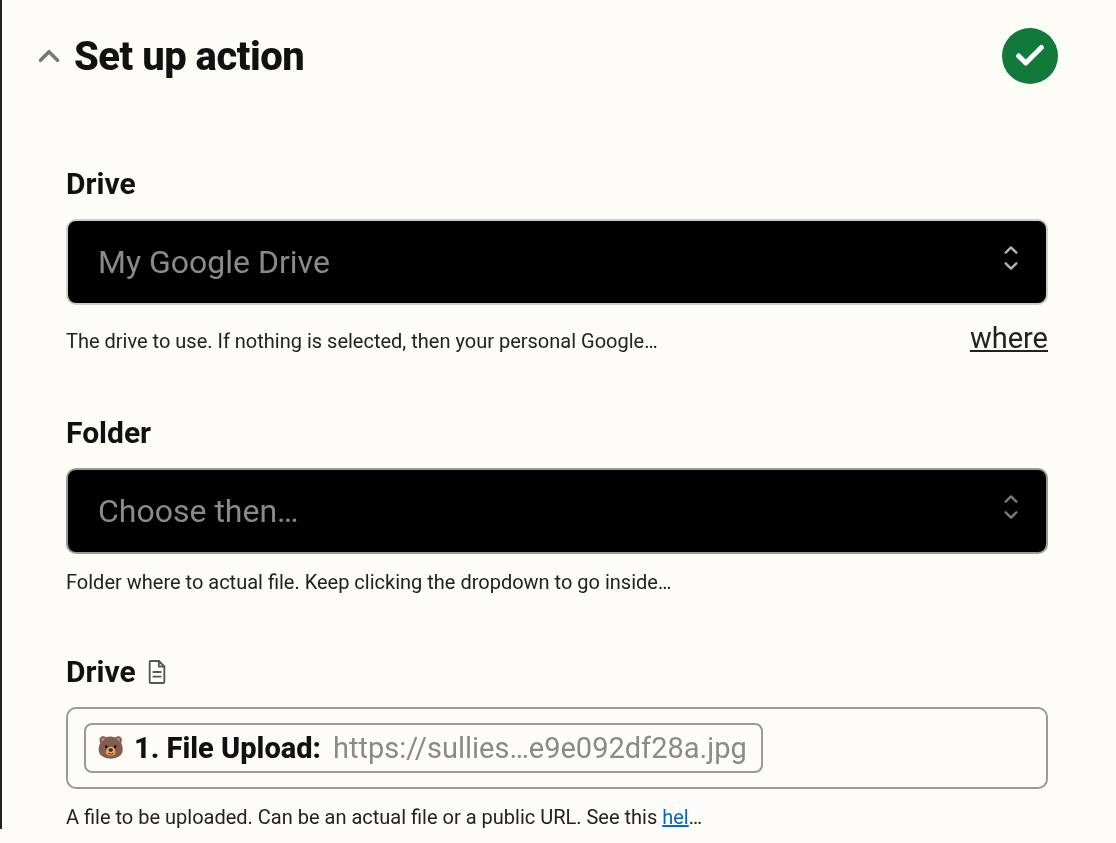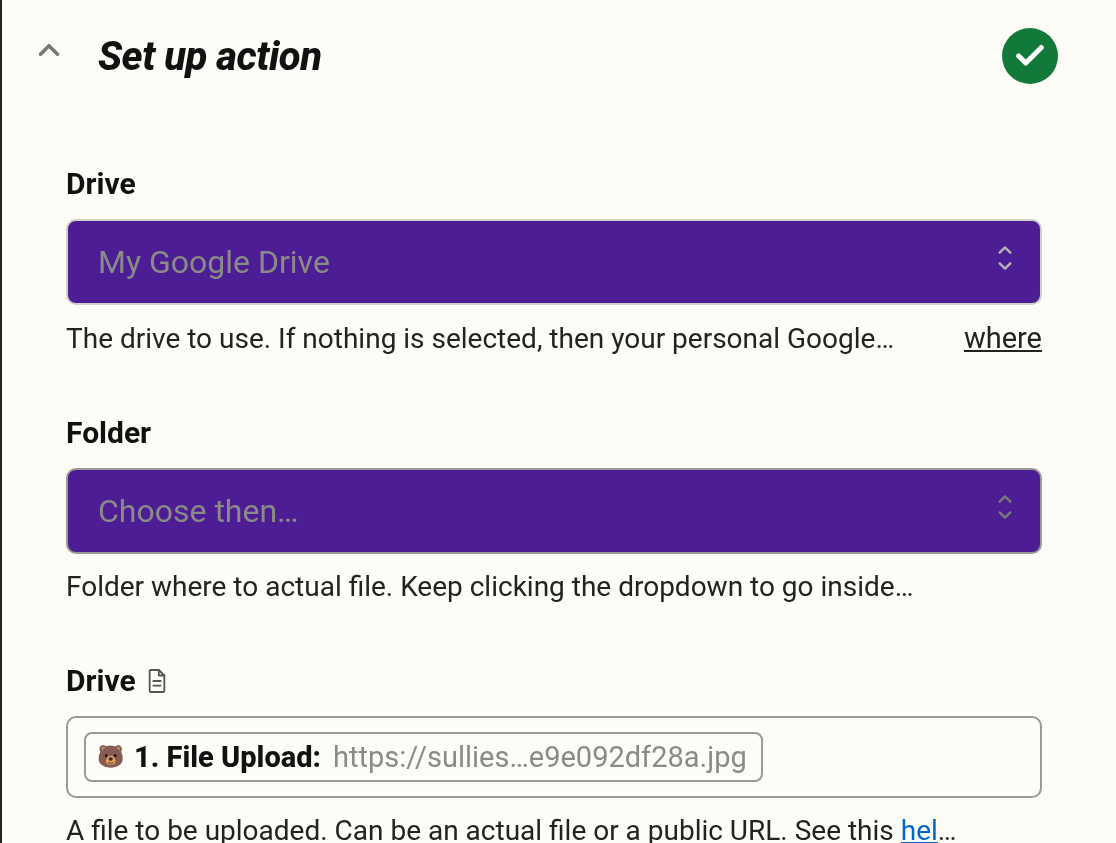--- a/index.html
+++ b/index.html
@@ -17,58 +17,58 @@
     border-left: 2px solid #222;
   }
   .section-header {
     display: flex;
     align-items: center;
     justify-content: space-between;
     margin-bottom: 82px;
   }
   .section-header-left {
     display: flex;
-    gap: 32px;
-    font-style: italic;
+    align-items: center;
+    gap: 8px;
   }
   .chevron-up-icon svg { display:block; }
   .section-title {
     font-size: 40px;
     font-weight: 800;
     letter-spacing: -0.5px;
   }
   .status-check {
     width: 56px;
     height: 56px;
     border-radius: 50%;
     background: #117a3a;
     display: flex;
     align-items: center;
     justify-content: center;
   }
   .status-check svg { display:block; }
 
-  .field-block { margin: 0 16px 60px 34px; }
+  .field-block { margin: 0 10px 60px 34px; }
   .field-label {
     font-size: 30px;
     font-weight: 700;
     margin-bottom: 18px;
     display: flex;
     align-items: center;
     gap: 10px;
   }
   .required-text { font-weight: 400; }
   .file-icon { display:inline-flex; }
 
   .select-box {
     position: relative;
     width: 100%;
     border: 2px solid #cfcfcb;
     border-radius: 10px;
-    background: #4c1d95;
+    background: #000000;
     padding: 22px 60px 22px 30px;
     font-size: 32px;
     color: #8a8a86;
     cursor: pointer;
   }
   .select-box.darker-border { border-color: #9a9a95; }
   .updown-icon {
     position: absolute;
     right: 22px;
     top: 50%;
@@ -77,21 +77,21 @@
   }
   .updown-icon.darker { color: #7a7a76; }
 
   .helper-row {
     display: flex;
     align-items: baseline;
     justify-content: space-between;
     margin-top: 16px;
   }
   .helper-text {
-    font-size: 28px;
+    font-size: 20px;
     color: #222;
   }
   .more-link {
     font-size: 29px;
     text-decoration: underline;
     color: #222;
     cursor: pointer;
   }
   .help-link {
     color: #0066cc;

